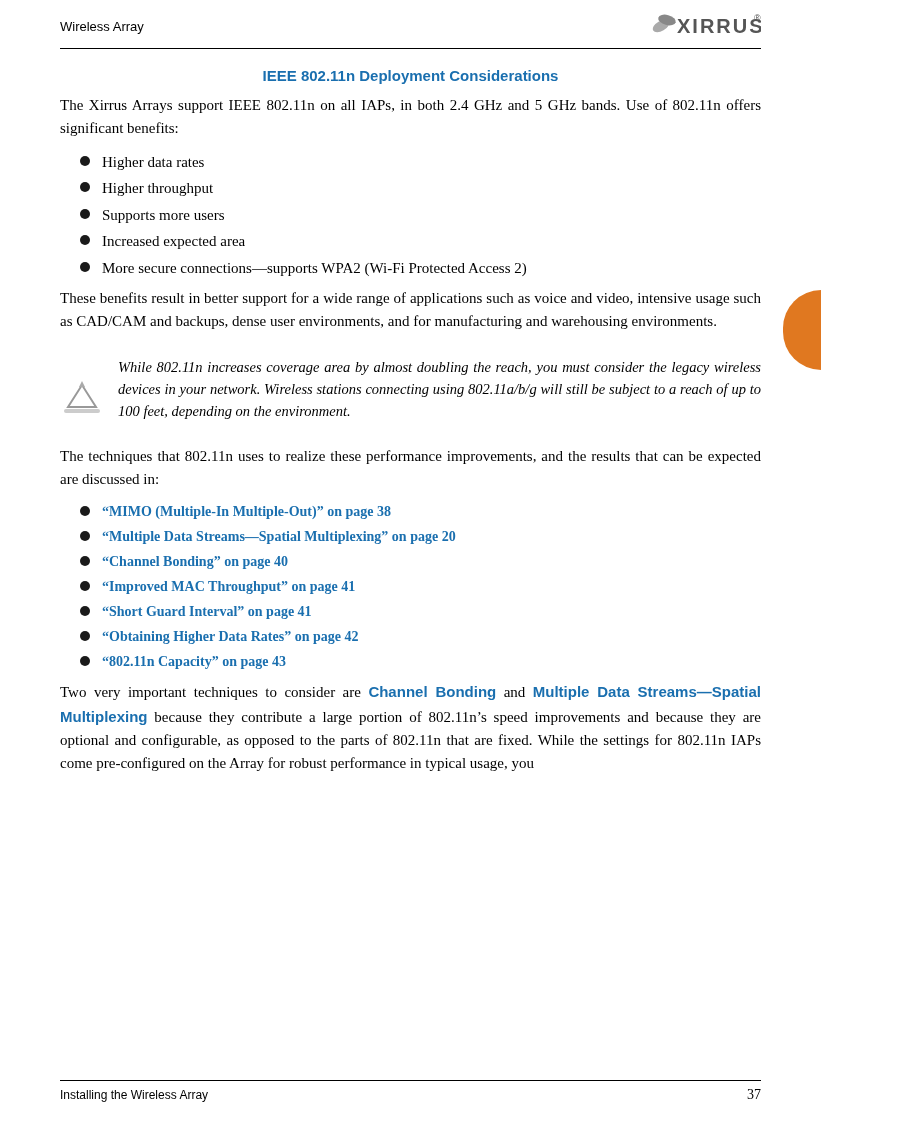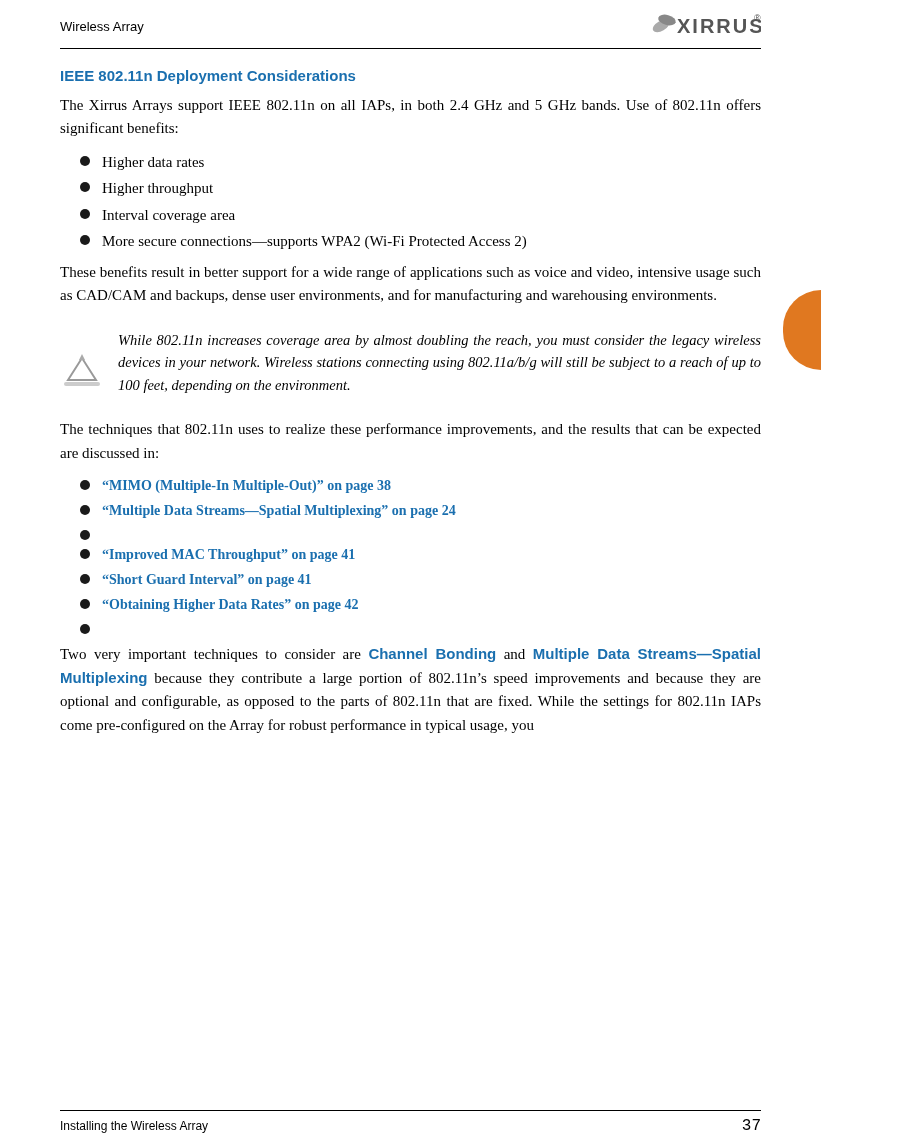--- a/index.html
+++ b/index.html
@@ -44,20 +44,21 @@
     }
 
     
     .section-heading {
       font-family: Arial, sans-serif;
       font-size: 15px;
       font-weight: bold;
       color: #1a6faf;
       margin-top: 18px;
       margin-bottom: 10px;
+      text-align: center;
     }
 
     
     .body-text {
       font-size: 15px;
       line-height: 1.55;
       text-align: justify;
       margin-bottom: 10px;
     }
 
@@ -112,39 +113,39 @@
       font-style: italic;
       font-size: 14.5px;
       line-height: 1.55;
       text-align: justify;
       color: #000;
     }
 
     
     .footer {
       position: absolute;
-      bottom: 2px;
+      bottom: 34px;
       left: 60px;
       right: 60px;
       display: flex;
       justify-content: space-between;
       align-items: center;
       border-top: 1.5px solid #000;
       padding-top: 6px;
     }
 
     .footer-left {
       font-family: Arial, sans-serif;
       font-size: 12px;
       color: #000;
     }
 
     .footer-right {
-      font-family: Liberation Mono, monospace;
-      font-size: 16px;
+      font-family: Liberation Serif, serif;
+      font-size: 14px;
       color: #000;
     }
 
     
     .orange-circle {
       position: absolute;
       right: 0;
       top: 290px;
       width: 38px;
       height: 80px;
@@ -205,21 +206,25 @@
     <li>
       <span class="bullet-dot"></span>
       <span>Higher data rates</span>
     </li>
     <li>
       <span class="bullet-dot"></span>
       <span>Higher throughput</span>
     </li>
     <li>
       <span class="bullet-dot"></span>
-      <span>Interval coverage area</span>
+      <span>Supports more users</span>
+    </li>
+    <li>
+      <span class="bullet-dot"></span>
+      <span>Increased expected area</span>
     </li>
     <li>
       <span class="bullet-dot"></span>
       <span>More secure connections—supports WPA2 (Wi-Fi Protected Access 2)</span>
     </li>
   </ul>
 
   <p class="body-text">These benefits result in better support for a wide range of applications such as voice and video, intensive usage such as CAD/CAM and backups, dense user environments, and for manufacturing and warehousing environments.</p>
 
   <div class="note-box">
@@ -236,39 +241,41 @@
 
   <p class="body-text">The techniques that 802.11n uses to realize these performance improvements, and the results that can be expected are discussed in:</p>
 
   <ul class="bullet-list">
     <li>
       <span class="bullet-dot"></span>
       <span class="bullet-text-blue">“MIMO (Multiple-In Multiple-Out)” on page 38</span>
     </li>
     <li>
       <span class="bullet-dot"></span>
-      <span class="bullet-text-blue">“Multiple Data Streams—Spatial Multiplexing” on page 24</span>
-    </li>
-    <li>
-      <span class="bullet-dot"></span>
+      <span class="bullet-text-blue">“Multiple Data Streams—Spatial Multiplexing” on page 20</span>
+    </li>
+    <li>
+      <span class="bullet-dot"></span>
+      <span class="bullet-text-blue">“Channel Bonding” on page 40</span>
     </li>
     <li>
       <span class="bullet-dot"></span>
       <span class="bullet-text-blue">“Improved MAC Throughput” on page 41</span>
     </li>
     <li>
       <span class="bullet-dot"></span>
       <span class="bullet-text-blue">“Short Guard Interval” on page 41</span>
     </li>
     <li>
       <span class="bullet-dot"></span>
       <span class="bullet-text-blue">“Obtaining Higher Data Rates” on page 42</span>
     </li>
     <li>
       <span class="bullet-dot"></span>
+      <span class="bullet-text-blue">“802.11n Capacity” on page 43</span>
     </li>
   </ul>
 
   <p class="body-text">
     <span class="inline-normal">Two very important techniques to consider are </span><span class="link-blue">Channel Bonding</span><span class="inline-normal"> and </span><span class="link-blue">Multiple Data Streams—Spatial Multiplexing</span><span class="inline-normal"> because they contribute a large portion of 802.11n’s speed improvements and because they are optional and configurable, as opposed to the parts of 802.11n that are fixed. While the settings for 802.11n IAPs come pre-configured on the Array for robust performance in typical usage, you</span>
   </p>
 
   <div class="footer">
     <span class="footer-left">Installing the Wireless Array</span>
     <span class="footer-right">37</span>

